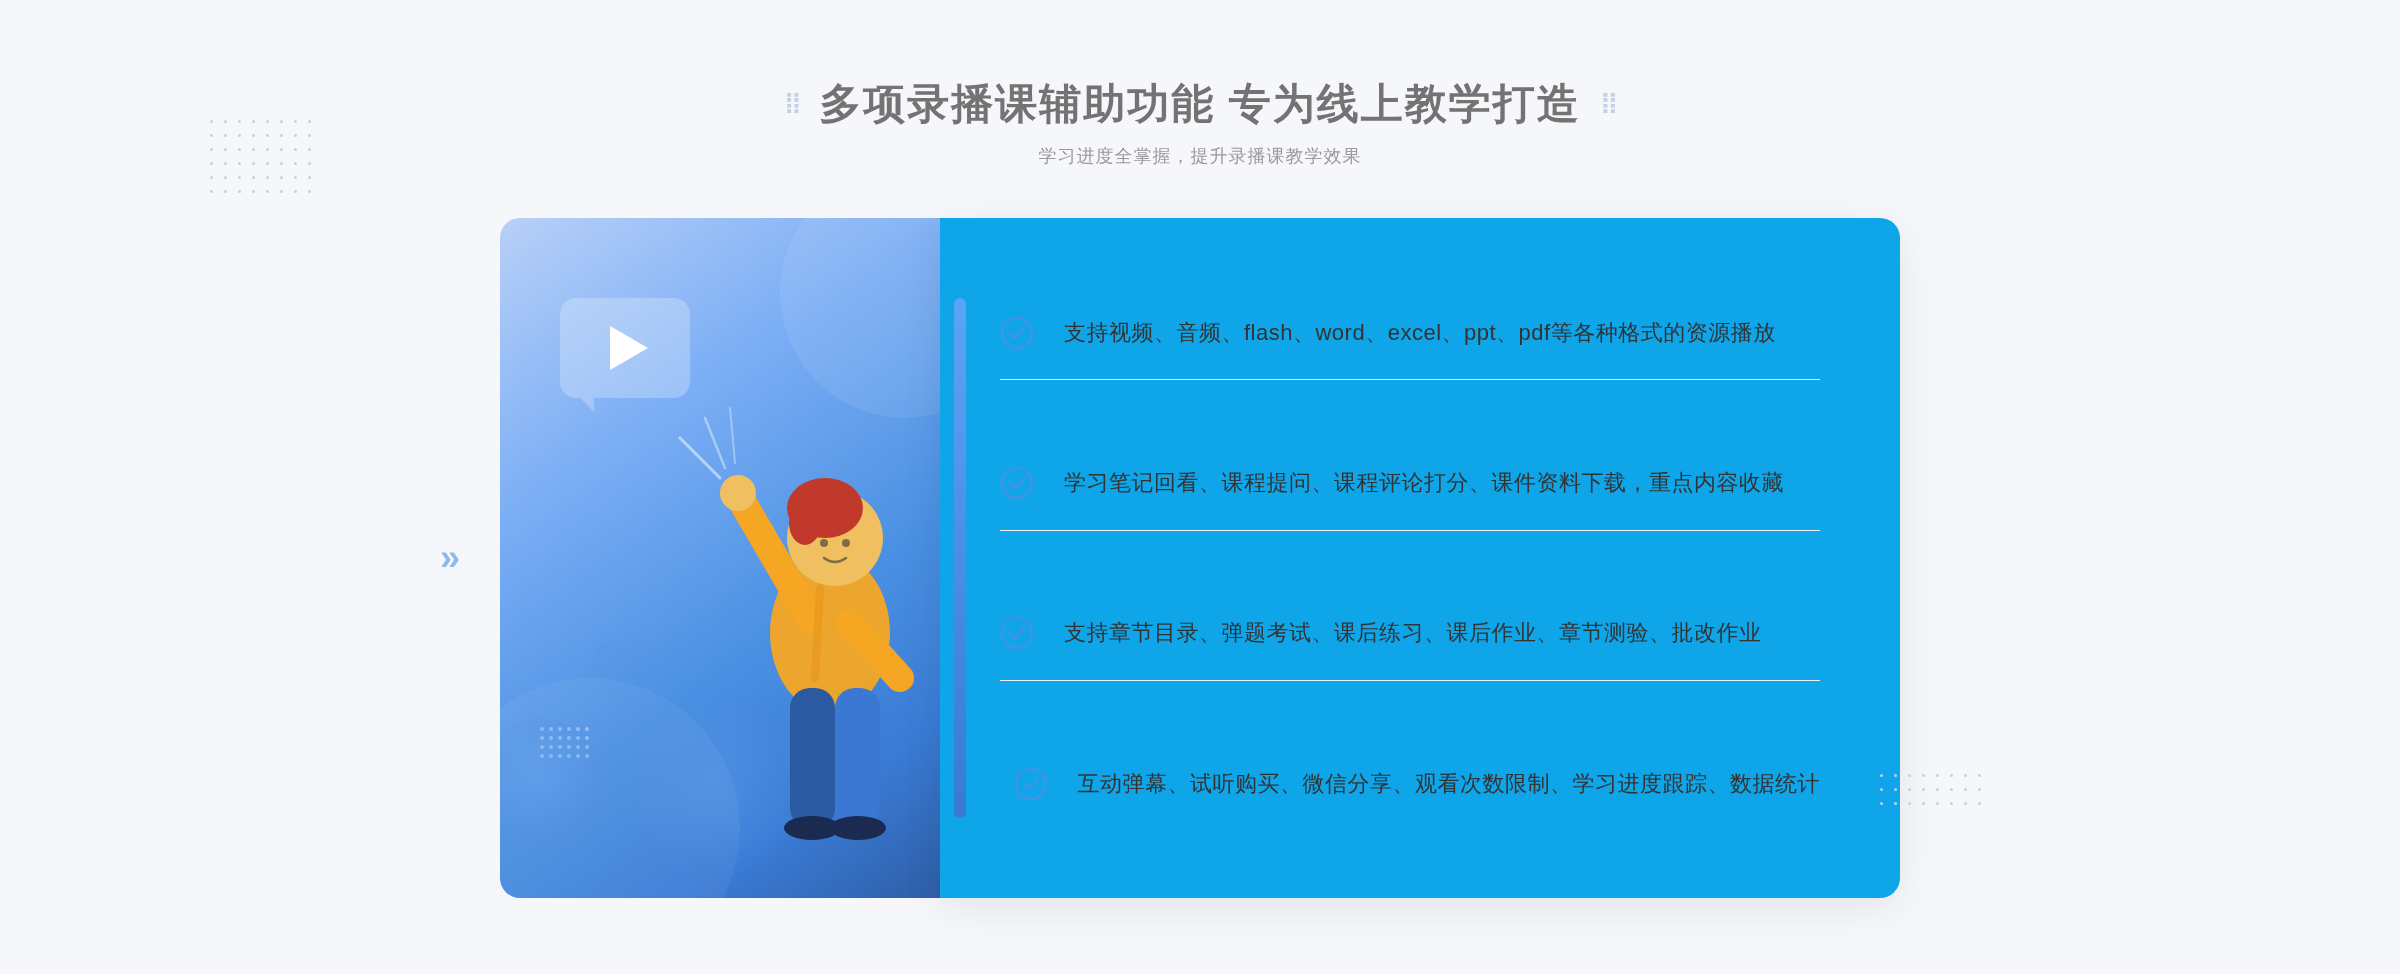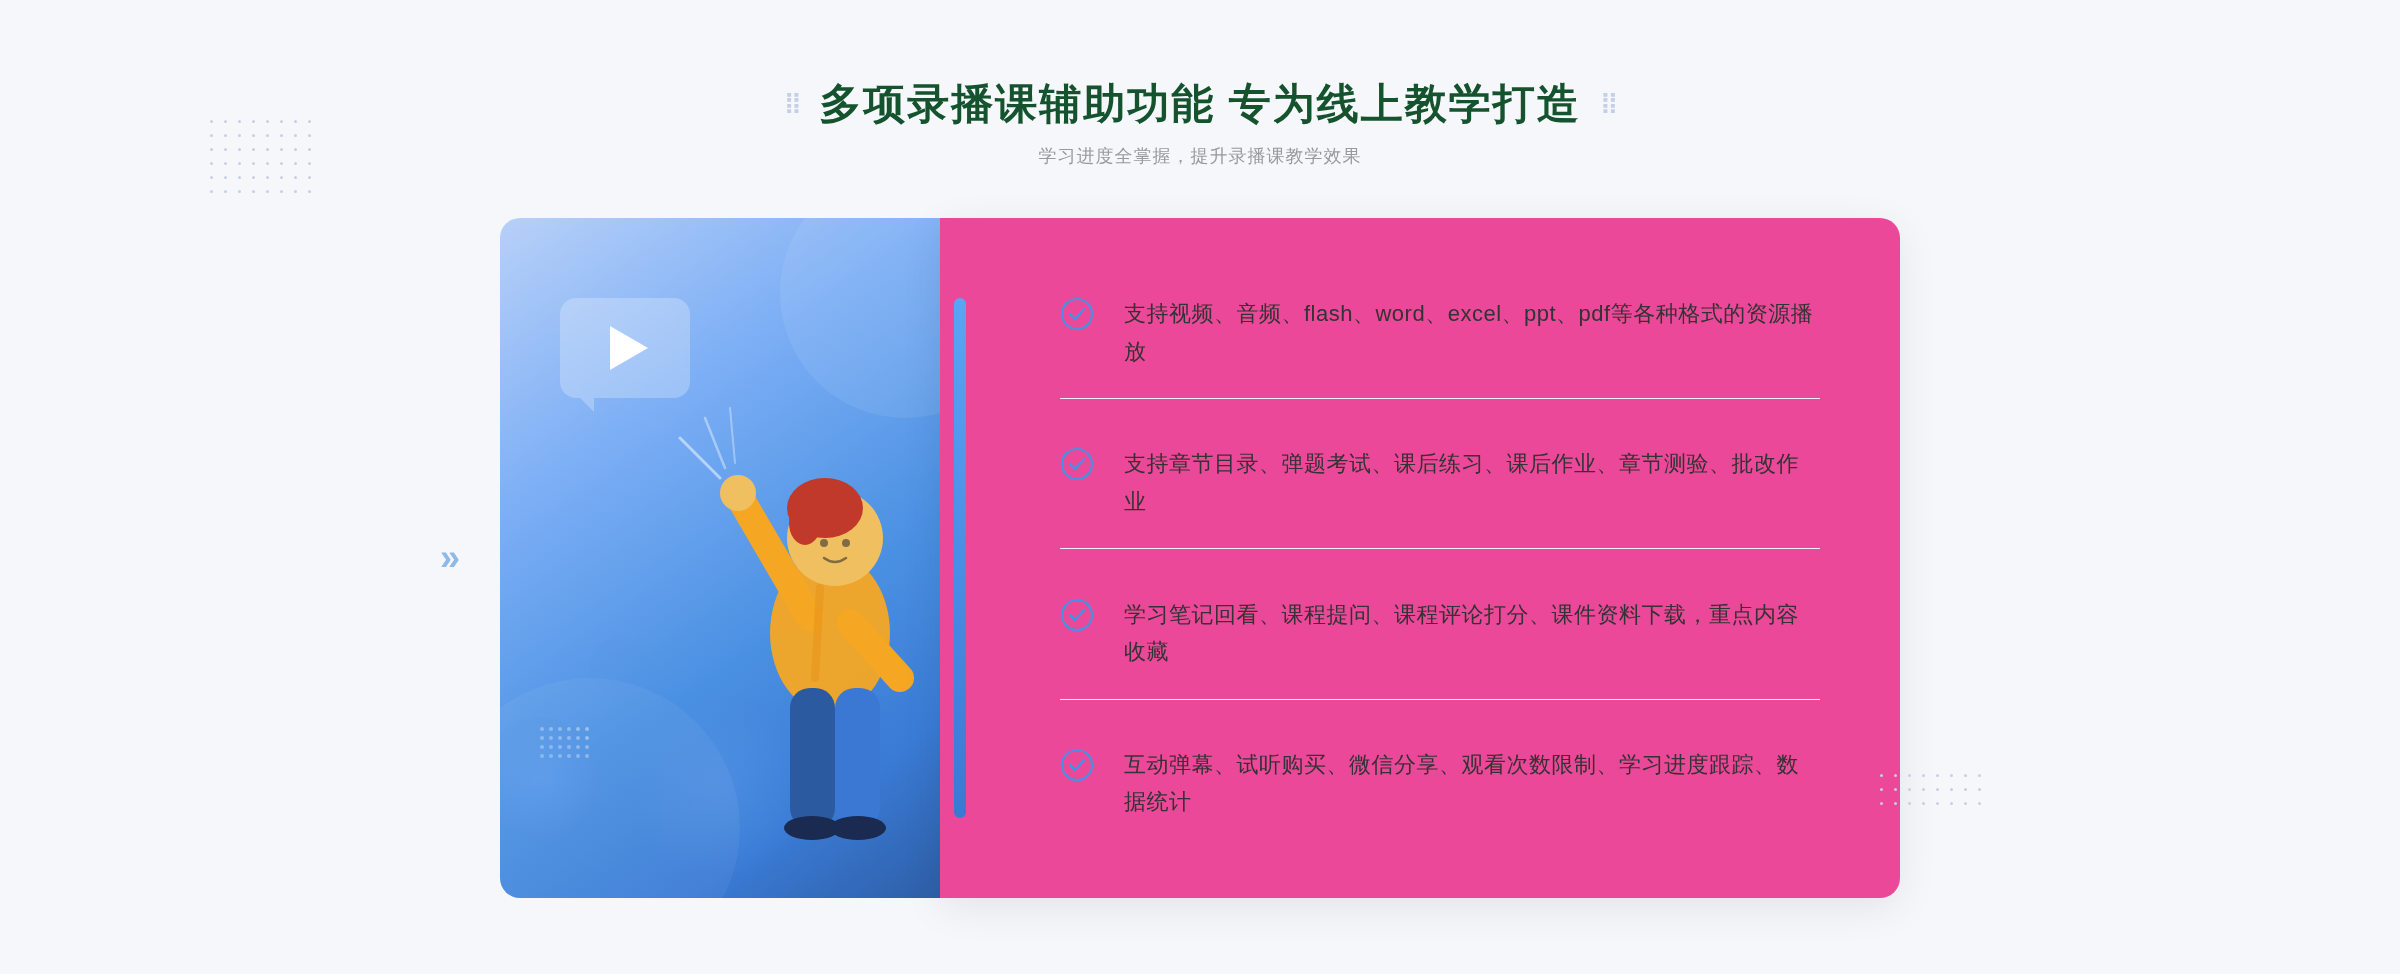--- a/index.html
+++ b/index.html
@@ -72,21 +72,21 @@
     .header-decoration {
       display: flex;
       align-items: center;
       justify-content: center;
       gap: 20px;
     }
 
     .main-title {
       font-size: 42px;
       font-weight: 700;
-      color: #14532d;
+      color: #737373;
       letter-spacing: 2px;
     }
 
     .sub-title {
       font-size: 18px;
       color: #999;
       margin-top: 12px;
       letter-spacing: 1px;
     }
 
@@ -216,23 +216,23 @@
       transform: translateY(-50%);
       color: #4a90e2;
       font-size: 36px;
       font-weight: bold;
       opacity: 0.6;
     }
 
     
     .content-panel {
       flex: 1;
-      background: #ec4899;
+      background: #0ea5e9;
       border-radius: 0 20px 20px 0;
-      padding: 40px 80px 40px 120px;
+      padding: 40px 80px 40px 60px;
       display: flex;
       flex-direction: column;
       justify-content: space-around;
       min-height: 680px;
       margin-left: -20px;
       box-shadow: 0 10px 40px rgba(0,0,0,0.08);
     }
 
     .feature-item {
       display: flex;
@@ -470,31 +470,31 @@
           <span class="feature-text">支持视频、音频、flash、word、excel、ppt、pdf等各种格式的资源播放</span>
         </div>
 
         <div class="feature-item">
           <div class="check-icon">
             <svg viewBox="0 0 34 34" fill="none" xmlns="http://www.w3.org/2000/svg">
               <circle cx="17" cy="17" r="15" stroke="#4a90e2" stroke-width="2.2" fill="none"></circle>
               <path d="M10 17 L15 22 L24 12" stroke="#4a90e2" stroke-width="2.5" stroke-linecap="round" stroke-linejoin="round" fill="none"></path>
             </svg>
           </div>
-          <span class="feature-text">支持章节目录、弹题考试、课后练习、课后作业、章节测验、批改作业</span>
+          <span class="feature-text">学习笔记回看、课程提问、课程评论打分、课件资料下载，重点内容收藏</span>
         </div>
 
         <div class="feature-item">
           <div class="check-icon">
             <svg viewBox="0 0 34 34" fill="none" xmlns="http://www.w3.org/2000/svg">
               <circle cx="17" cy="17" r="15" stroke="#4a90e2" stroke-width="2.2" fill="none"></circle>
               <path d="M10 17 L15 22 L24 12" stroke="#4a90e2" stroke-width="2.5" stroke-linecap="round" stroke-linejoin="round" fill="none"></path>
             </svg>
           </div>
-          <span class="feature-text">学习笔记回看、课程提问、课程评论打分、课件资料下载，重点内容收藏</span>
+          <span class="feature-text">支持章节目录、弹题考试、课后练习、课后作业、章节测验、批改作业</span>
         </div>
 
         <div class="feature-item">
           <div class="check-icon">
             <svg viewBox="0 0 34 34" fill="none" xmlns="http://www.w3.org/2000/svg">
               <circle cx="17" cy="17" r="15" stroke="#4a90e2" stroke-width="2.2" fill="none"></circle>
               <path d="M10 17 L15 22 L24 12" stroke="#4a90e2" stroke-width="2.5" stroke-linecap="round" stroke-linejoin="round" fill="none"></path>
             </svg>
           </div>
           <span class="feature-text">互动弹幕、试听购买、微信分享、观看次数限制、学习进度跟踪、数据统计</span>

